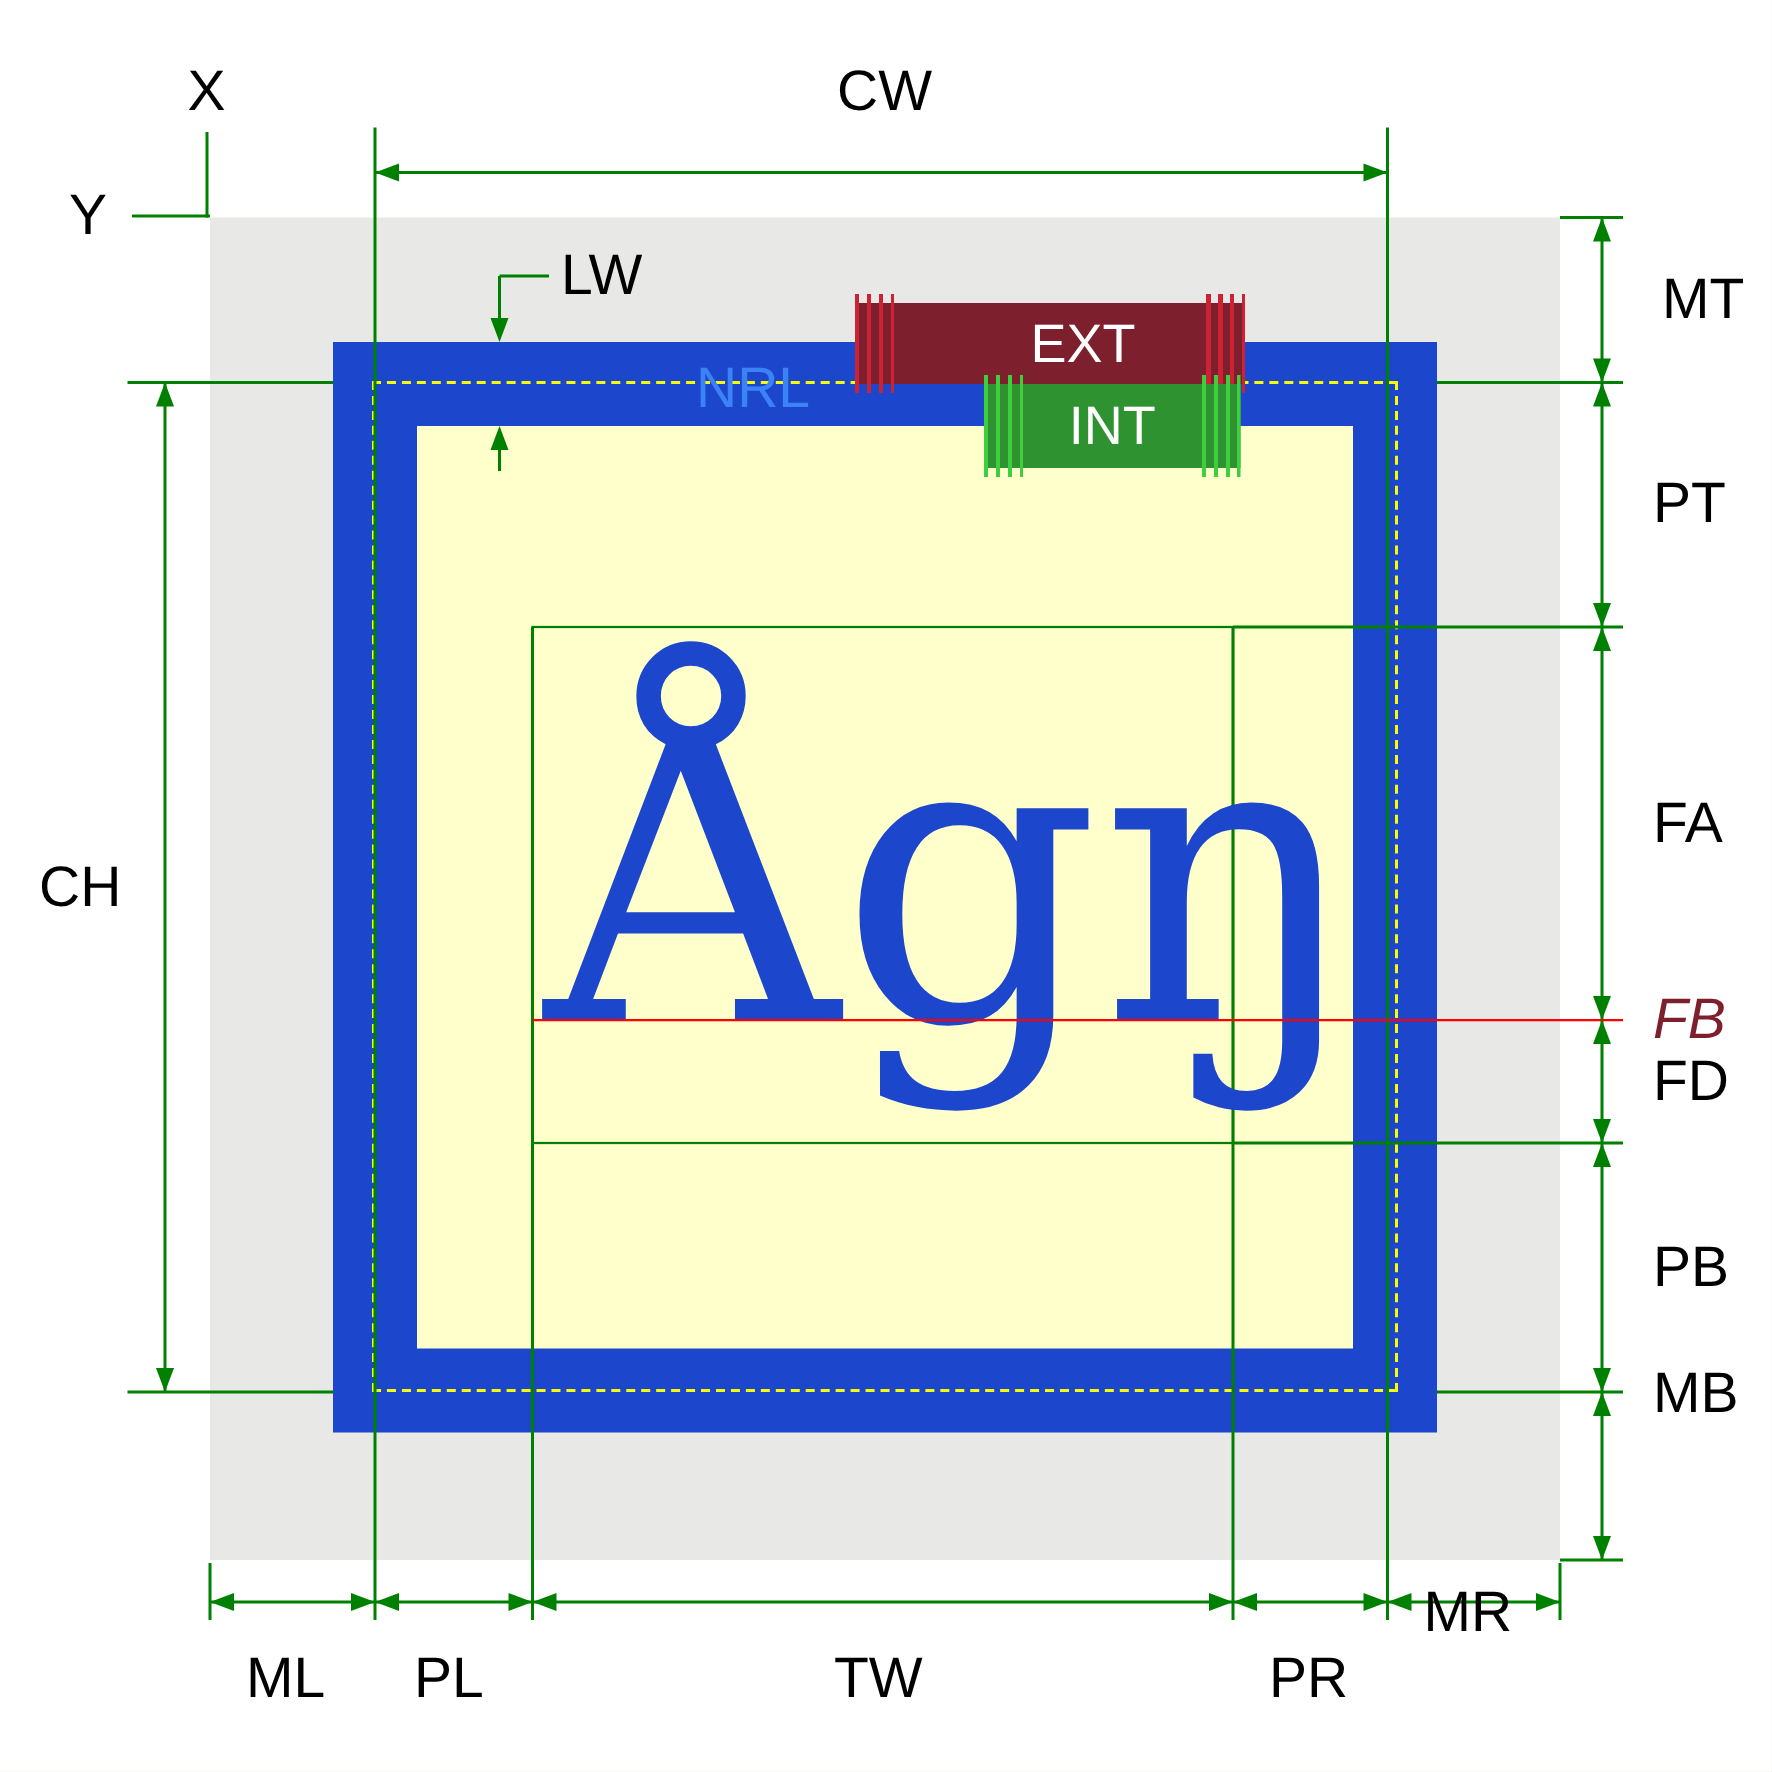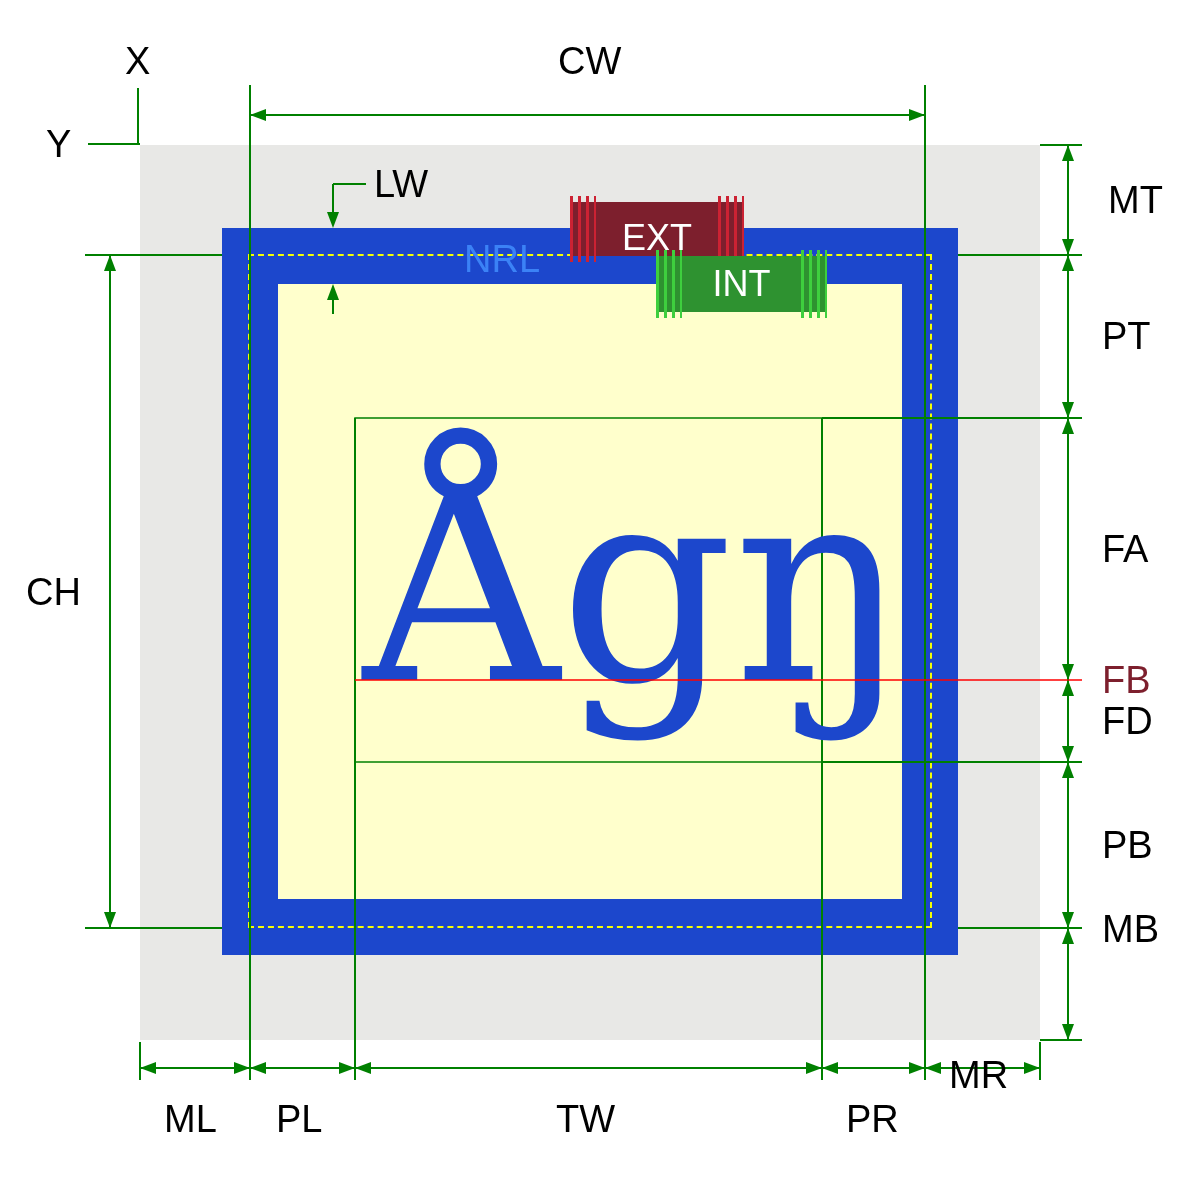--- a/index.html
+++ b/index.html
@@ -16,33 +16,33 @@
     --fb-text:#7d1f2d;
   }
   html,body{margin:0;padding:0;background:#fff;}
   .stage{position:relative;width:1181px;height:1181px;background:#fff;overflow:hidden;
          font-family:"Liberation Sans",sans-serif;}
   .margin-box{position:absolute;left:140px;top:145px;width:900px;height:895px;background:var(--margin-bg);}
   .border-box{position:absolute;left:222px;top:228px;width:736px;height:727px;background:var(--border-blue);}
   .padding-box{position:absolute;left:56px;top:56px;right:56px;bottom:56px;background:var(--padding-bg);}
   .nrl-rect{position:absolute;left:248px;top:254px;width:684px;height:674px;
             border:2px dashed var(--nrl-dash);box-sizing:border-box;}
-  .ext-box{position:absolute;left:570px;top:202px;width:174px;height:54px;background:var(--ext-bg);
-           display:flex;align-items:flex-end;justify-content:center;}
+  .ext-box{position:absolute;left:570px;top:202px;width:216px;height:54px;background:var(--ext-bg);
+           display:flex;align-items:center;justify-content:center;padding-left:44px;}
   .int-box{position:absolute;left:656px;top:256px;width:171px;height:56px;background:var(--int-bg);
            display:flex;align-items:center;justify-content:center;}
   .hatch{position:absolute;top:-6px;height:calc(100% + 12px);width:26px;}
   .hatch.left{left:0;}
   .hatch.right{right:0;}
   .ext-box .hatch{background:repeating-linear-gradient(to right,var(--ext-stripe) 0 3px,transparent 3px 8px);}
   .int-box .hatch{background:repeating-linear-gradient(to right,var(--int-stripe) 0 3px,transparent 3px 8px);}
   .box-label{position:relative;color:#fff;font-size:36px;line-height:1;}
   .label{position:absolute;font-size:38px;line-height:1;color:#000;white-space:nowrap;}
   .label.white{color:#3b82f6;}
-  .label.maroon{color:var(--fb-text);}
+  .label.maroon{color:var(--fb-text);font-style:italic;}
   .overlay{position:absolute;left:0;top:0;pointer-events:none;}
   .overlay line.g{stroke:var(--dim-green);stroke-width:2;}
   .overlay rect.area{stroke:var(--dim-green);stroke-width:1.5;fill:none;}
   .overlay line.red{stroke:var(--baseline-red);stroke-width:1.5;}
   .overlay polygon{fill:var(--dim-green);}
   .overlay text.glyph{font-family:"DejaVu Serif",serif;font-size:272px;fill:var(--border-blue);}
 </style>
 </head>
 <body>
 

